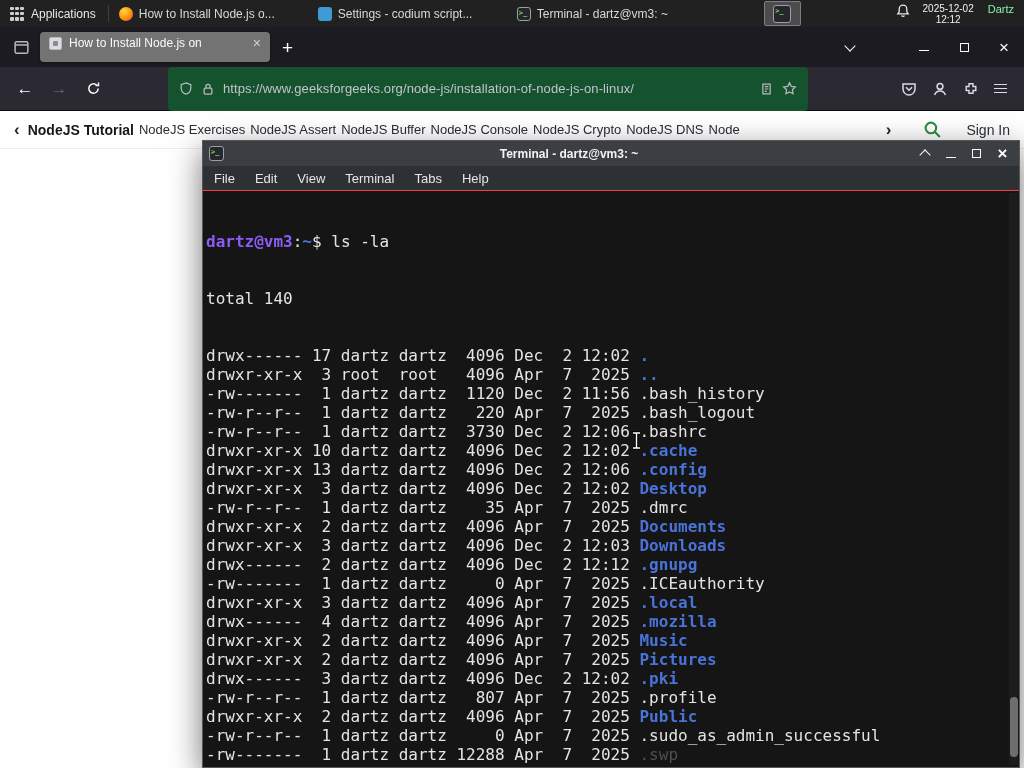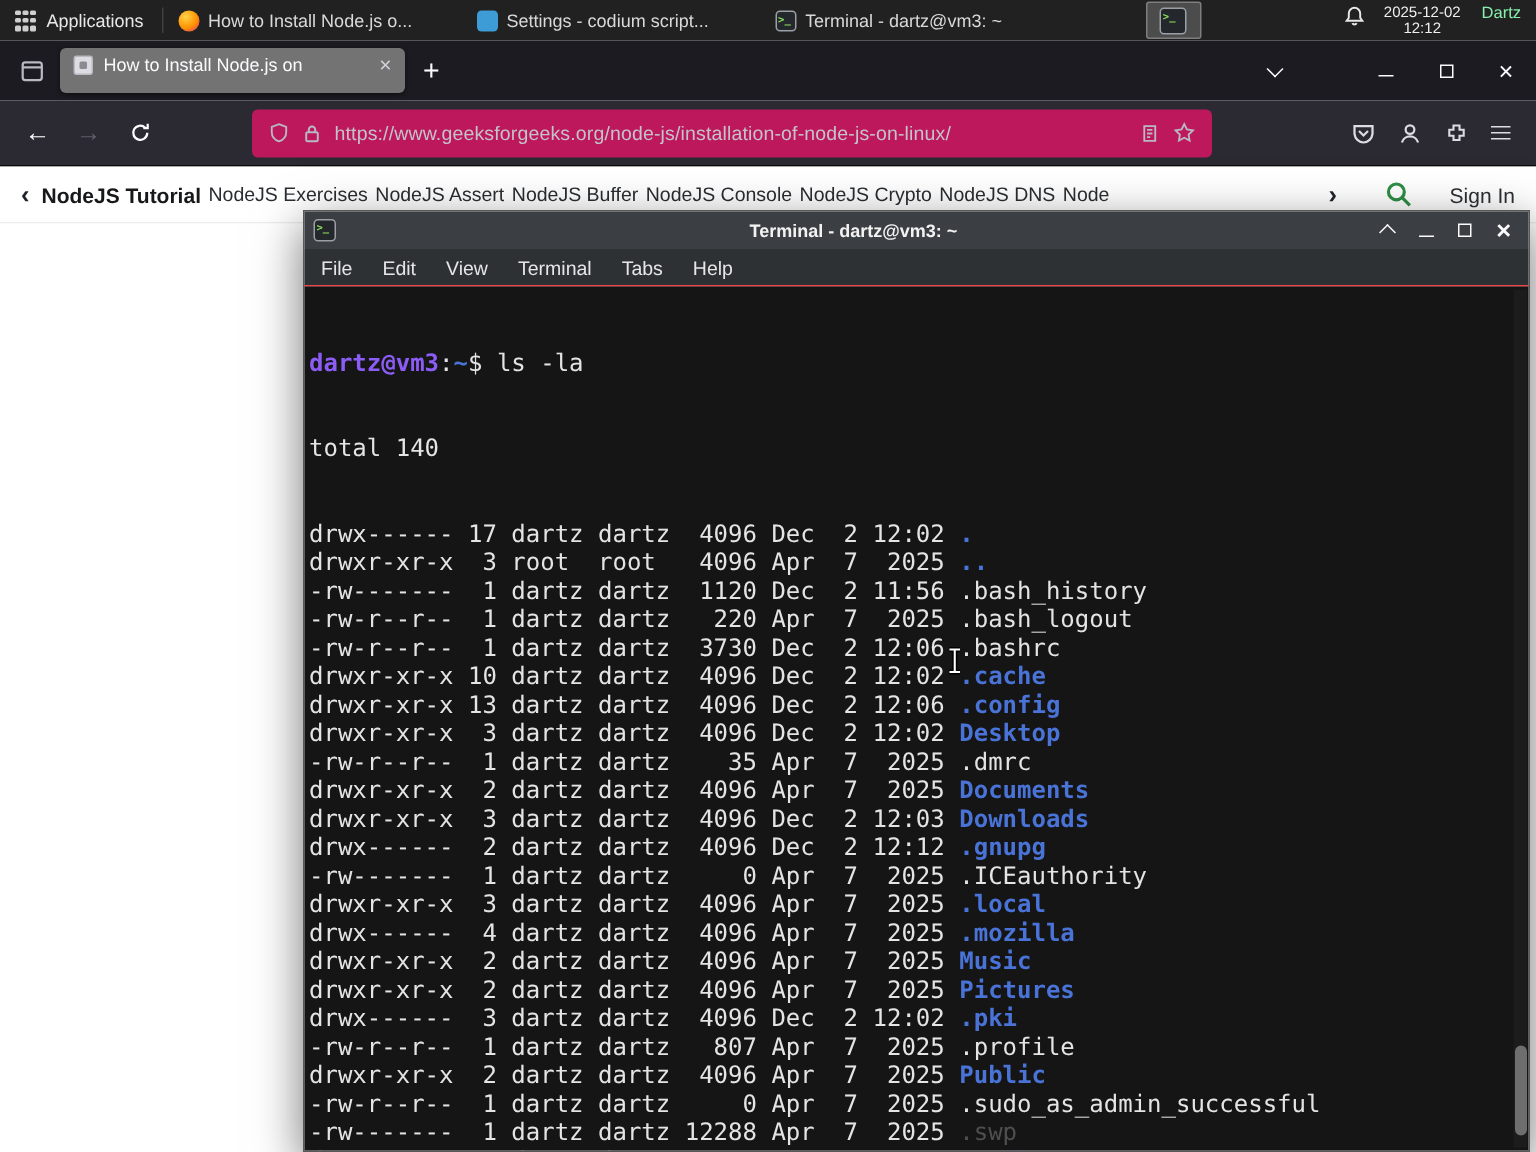--- a/index.html
+++ b/index.html
@@ -43,21 +43,21 @@
   .chev.up{transform:rotate(135deg);margin-top:3px}
   .wc{display:inline-flex;align-items:center;justify-content:center;width:16px;height:16px;color:#fbfbfe}
   .wc-min i{display:block;width:10px;border-top:1.7px solid currentColor;margin-top:7px}
   .wc-max i{display:block;width:9px;height:9px;border:1.7px solid currentColor}
   .wc-close{font-size:17px;line-height:1}
   .gap26{width:14px}
 
   .toolbar{height:44px;background:#2b2a33;display:flex;align-items:center;padding:0 8px;border-bottom:1px solid #0c0c0d}
   .tb-btn{width:34px;height:30px;display:flex;align-items:center;justify-content:center;border-radius:4px;color:#fbfbfe;font-size:17px}
   .tb-btn.disabled{color:#60606a}
-  .urlbar{width:640px;height:32px;margin-left:58px;background:#be185d;border-radius:4px;display:flex;align-items:center;gap:9px;padding:0 11px;font-size:13px;color:#c3c3cc}
+  .urlbar{width:640px;height:44px;margin-left:58px;background:#14532d;border-radius:4px;display:flex;align-items:center;gap:9px;padding:0 11px;font-size:13px;color:#c3c3cc}
   .url-text{flex:1;white-space:nowrap;overflow:hidden;letter-spacing:.1px}
   .right-icons{margin-left:auto;display:flex;align-items:center;gap:15px;padding-right:9px;color:#dcdce4}
   .burger{display:flex;flex-direction:column;gap:3px}
   .burger i{display:block;width:13px;border-top:1.7px solid #dcdce4}
 
   .gfgbar{height:38px;background:#fff;display:flex;align-items:center;padding:0 14px;font-size:13px;color:#2a2d31;border-bottom:1px solid #ececec}
   .gfg-chev{font-size:17px;font-weight:bold;color:#1f2327;margin-right:8px;line-height:1}
   .gfgnav{display:flex;align-items:center;gap:5px;white-space:nowrap;overflow:hidden}
   .gfg-item.first{font-weight:bold;font-size:14px;color:#16181a}
   .gfg-right{margin-left:auto;display:flex;align-items:center;gap:24px}

